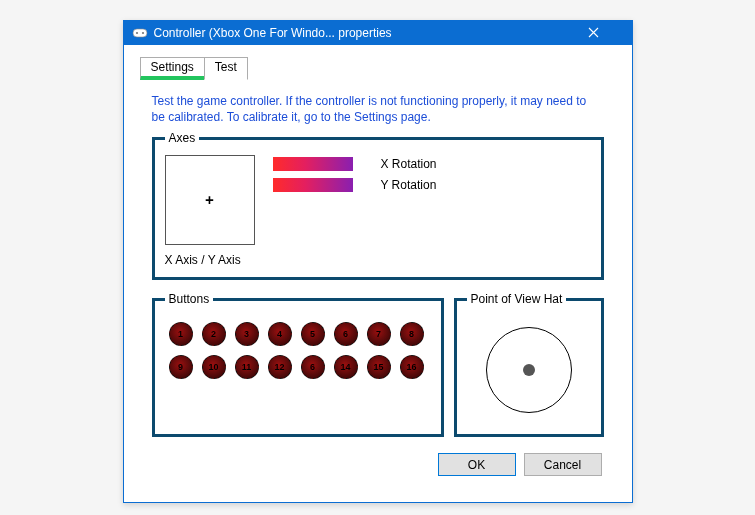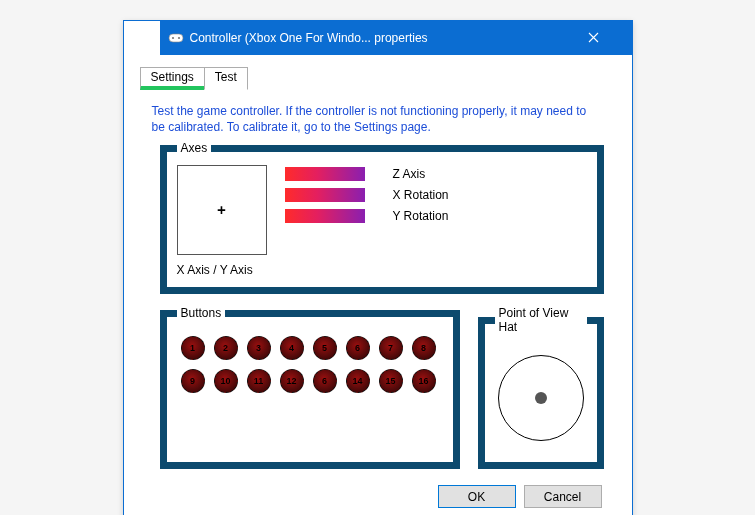--- a/index.html
+++ b/index.html
@@ -13,25 +13,24 @@
   .window {
     width: 510px;
     margin: 0 auto;
     border: 1px solid #0b6dd2;
     background: #fff;
     box-shadow: 0 2px 6px rgba(0,0,0,0.15);
   }
   .titlebar {
     background: #0b6dd2;
     color: #fff;
-    height: 34px;
+    height: 24px;
     display: flex;
     align-items: center;
     padding: 0 16px 0 8px;
-    margin-left: 36px;
   }
   .titlebar .icon {
     width: 16px; height: 16px;
     margin-right: 6px;
     display: inline-block;
   }
   .titlebar .title { flex: 1; font-size: 12px; }
   .titlebar .close {
     width: 44px; height: 30px;
     display: flex; align-items: center; justify-content: center;
@@ -73,22 +72,22 @@
     padding: 10px 12px 12px 12px;
     border: none;
   }
   .intro {
     font-size: 12px;
     color: #1d4ed8;
     margin: 4px 8px 6px 0;
     line-height: 1.35;
   }
   fieldset {
-    border: 7px solid #0c4a6e;
-    margin: 4px 0 8px 8px;
+    border: 3px solid #0c4a6e;
+    margin: 4px 0 8px 0;
     padding: 10px 10px 10px 10px;
     position: relative;
   }
   legend {
     font-size: 12px;
     padding: 0 4px;
     color: #000;
   }
   .axes-content {
     display: flex;
@@ -221,24 +220,20 @@
       <fieldset>
         <legend>Axes</legend>
         <div class="axes-content">
           <div class="xy-col">
             <div class="xy-box">
               <span class="xy-cross">+</span>
             </div>
             <div class="xy-label">X Axis / Y Axis</div>
           </div>
           <div class="bars-col">
-            <div class="bar-row">
-              <div class="bar"></div>
-              <span class="bar-label">Z Axis</span>
-            </div>
             <div class="bar-row">
               <div class="bar"></div>
               <span class="bar-label">X Rotation</span>
             </div>
             <div class="bar-row">
               <div class="bar"></div>
               <span class="bar-label">Y Rotation</span>
             </div>
           </div>
         </div>

